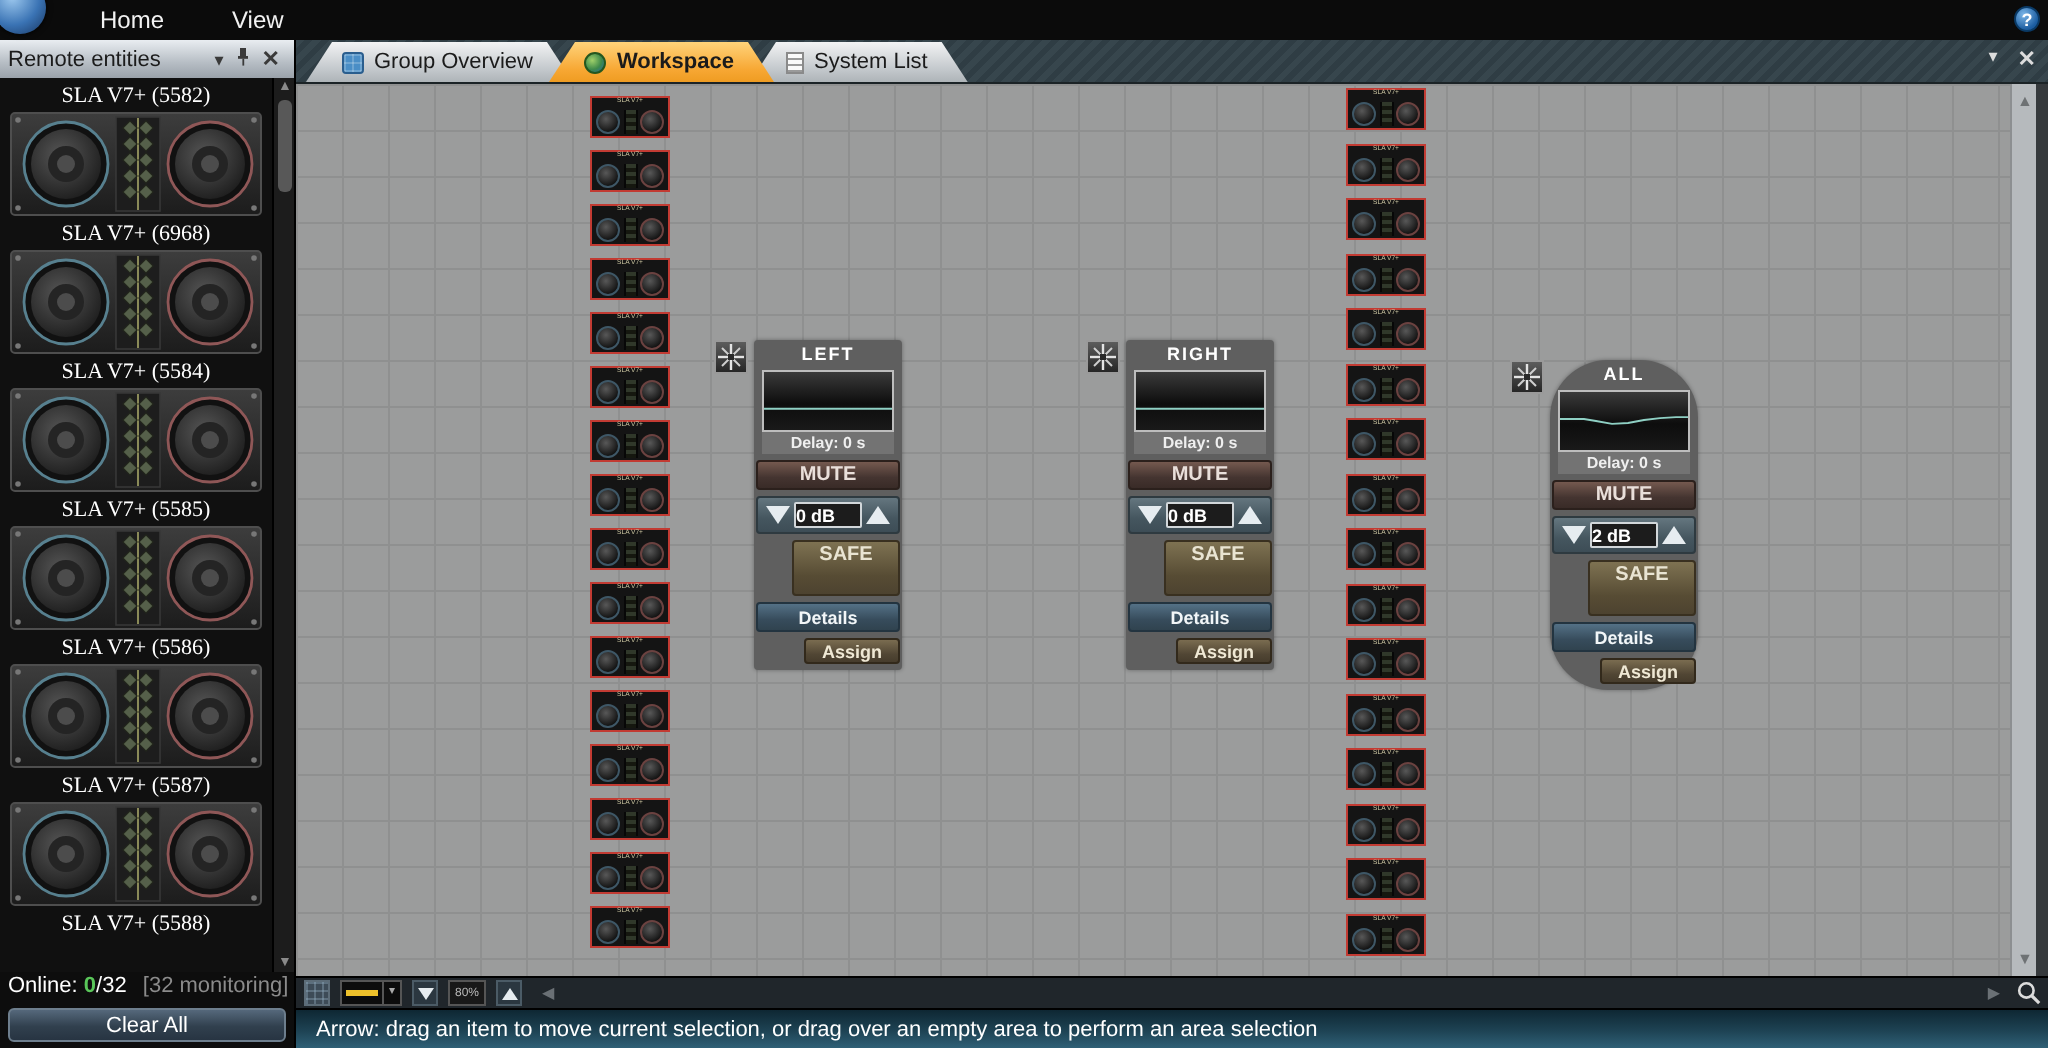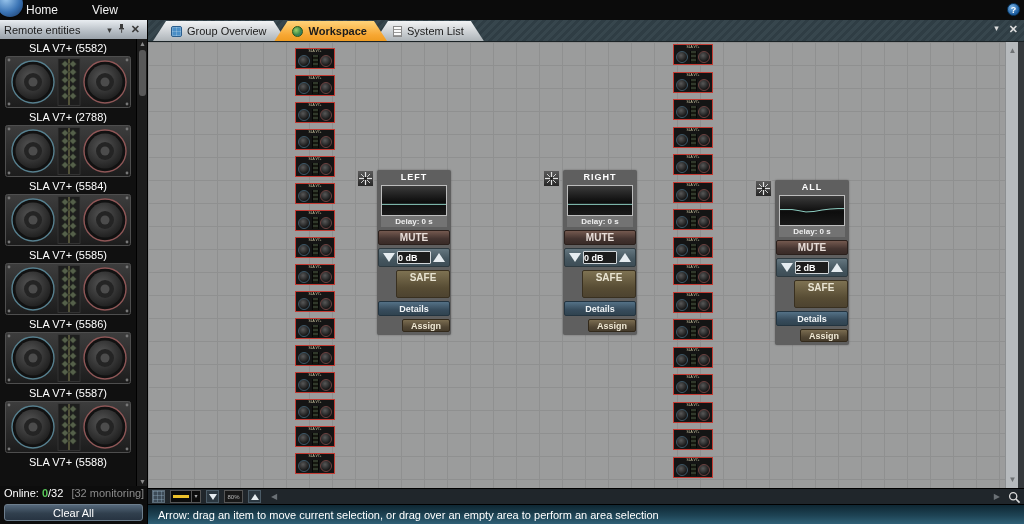--- a/index.html
+++ b/index.html
@@ -5,40 +5,40 @@
   * { margin:0; padding:0; box-sizing:border-box; }
   html,body { width:1024px; height:524px; overflow:hidden; background:#000;
     font-family:"Liberation Sans", sans-serif; -webkit-font-smoothing:antialiased; }
 
   
   .menubar { position:relative; height:20px; background:#0b0b0b; color:#fff;
     display:flex; align-items:center; }
   .logo { position:absolute; left:-3px; top:-9px; width:26px; height:26px; border-radius:50%;
     background:radial-gradient(circle at 35% 30%, #9cc8ee, #3a73b4 55%, #17345e);
     border:1px solid #0d2json644; box-shadow:0 0 3px #000; }
-  .menu-items { display:flex; gap:22px; padding-left:20px; }
+  .menu-items { display:flex; gap:22px; padding-left:44px; }
   .menu-item { font-size:12px; color:#f2f2f2; padding:2px 6px; cursor:default; }
   .help-icon { position:absolute; right:4px; top:3px; width:13px; height:13px; border-radius:50%;
     background:radial-gradient(circle at 35% 30%, #7cb6e8, #1c5da0 70%);
     color:#fff; font-size:9px; font-weight:bold; text-align:center; line-height:13px;
     border:1px solid #0a3a66; }
 
   
   .app-row { display:flex; height:504px; }
 
   
   .sidebar { width:148px; background:#0d0d0d; display:flex; flex-direction:column;
     border-right:1px solid #000; }
   .sb-header { height:19px; flex:0 0 19px; display:flex; align-items:center; padding:0 4px;
     background:linear-gradient(#e9edf1,#b6bdc4 60%,#9aa2aa); color:#1c1c1c; font-size:11px; }
   .sb-header .title { flex:1; }
   .sb-hicon { color:#3a3a3a; font-size:9px; padding:0 3px; cursor:default; }
   .sb-list { flex:1 1 auto; position:relative; overflow:hidden; background:#101010; padding-right:11px; }
   .device { text-align:center; }
-  .device .dev-label { color:#fff; font-size:11px; line-height:15px; margin-top:2px; }
+  .device .dev-label { color:#fff; font-size:11px; line-height:15px; margin-top:2px;font-family:Liberation Serif, serif; }
   .device svg { display:block; margin:0 auto; }
   .sb-scroll { position:absolute; right:0; top:0; bottom:0; width:11px; background:#1c1c1c;
     border-left:1px solid #000; }
   .sb-scroll .arr { position:absolute; left:0; width:11px; text-align:center; color:#8a8a8a; font-size:7px; }
   .sb-thumb { position:absolute; left:2px; top:11px; width:7px; height:46px; background:#585858; border-radius:3px; }
   .sb-online { flex:0 0 16px; font-size:11px; color:#fff; padding:1px 4px; background:#0d0d0d; white-space:nowrap; }
   .sb-online .cnt { color:#59c659; font-weight:bold; }
   .sb-online .mon { color:#8b8b8b; margin-left:5px; }
   .sb-btnrow { flex:0 0 22px; display:flex; gap:5px; padding:3px 4px 2px; }
   .sb-btn { flex:1; height:17px; background:linear-gradient(#55687b,#31404e 55%,#273442);
@@ -215,21 +215,21 @@
      <circle cx="100" cy="26" r="9" fill="#242424"></circle>
      <circle cx="100" cy="26" r="4.5" fill="#4c4c4c"></circle>
     <circle cx="4" cy="4" r="1.4" fill="#777"></circle>
               <circle cx="122" cy="4" r="1.4" fill="#777"></circle>
     <circle cx="4" cy="48" r="1.4" fill="#777"></circle>
               <circle cx="122" cy="48" r="1.4" fill="#777"></circle>
   </svg>
           </div>
         </div>
         <div class="device">
-          <div class="dev-label">SLA V7+ (2788)</div>
+          <div class="dev-label">SLA V7+ (6968)</div>
                  <div>
             <svg width="126" height="52" viewBox="0 0 126 52">
     <rect x="0.5" y="0.5" width="125" height="51" rx="2" fill="url(#cabg)" stroke="#4e4e4e"></rect>
     <rect x="53" y="2.5" width="22" height="47" fill="#1d1d1d" stroke="#383838" stroke-width="0.8"></rect>
     <line x1="64" y1="3" x2="64" y2="49" stroke="#8a8a58" stroke-width="1"></line>
     <rect x="57.5" y="5.5" width="5" height="5" transform="rotate(45 60 8)" fill="#55604a" stroke="#22261c" stroke-width="0.6"></rect>
               <rect x="65.5" y="5.5" width="5" height="5" transform="rotate(45 68 8)" fill="#55604a" stroke="#22261c" stroke-width="0.6"></rect>
               <rect x="57.5" y="13.5" width="5" height="5" transform="rotate(45 60 16)" fill="#55604a" stroke="#22261c" stroke-width="0.6"></rect>
               <rect x="65.5" y="13.5" width="5" height="5" transform="rotate(45 68 16)" fill="#55604a" stroke="#22261c" stroke-width="0.6"></rect>
               <rect x="57.5" y="21.5" width="5" height="5" transform="rotate(45 60 24)" fill="#55604a" stroke="#22261c" stroke-width="0.6"></rect>
@@ -729,21 +729,21 @@
     <div class="gbtn mute">MUTE</div>
     <div class="gainrow">
       <span class="tri down"></span>
       <span class="gainbox">0 dB</span>
       <span class="tri up"></span>
     </div>
     <div class="gbtn safe">SAFE</div>
     <div class="gbtn details">Details</div>
     <div class="gbtn assign">Assign</div>
         </div>
-        <div class="grp" style="left: 627px; top: 138px;">
+        <div class="grp" style="left: 627px; top: 138px; border-radius: 29px;">
     <div class="grp-handle">
       <svg width="15" height="15" viewBox="0 0 15 15">
         <line x1="7.5" y1="1" x2="7.5" y2="14" stroke="#e4e4e4" stroke-width="1.2"></line>
         <line x1="1" y1="7.5" x2="14" y2="7.5" stroke="#e4e4e4" stroke-width="1.2"></line>
         <line x1="3" y1="3" x2="12" y2="12" stroke="#cfcfcf" stroke-width="1"></line>
         <line x1="12" y1="3" x2="3" y2="12" stroke="#cfcfcf" stroke-width="1"></line>
         <rect x="6" y="6" width="3" height="3" fill="#2a2a2a"></rect>
       </svg>
     </div>
     <div class="grp-title">ALL</div>

